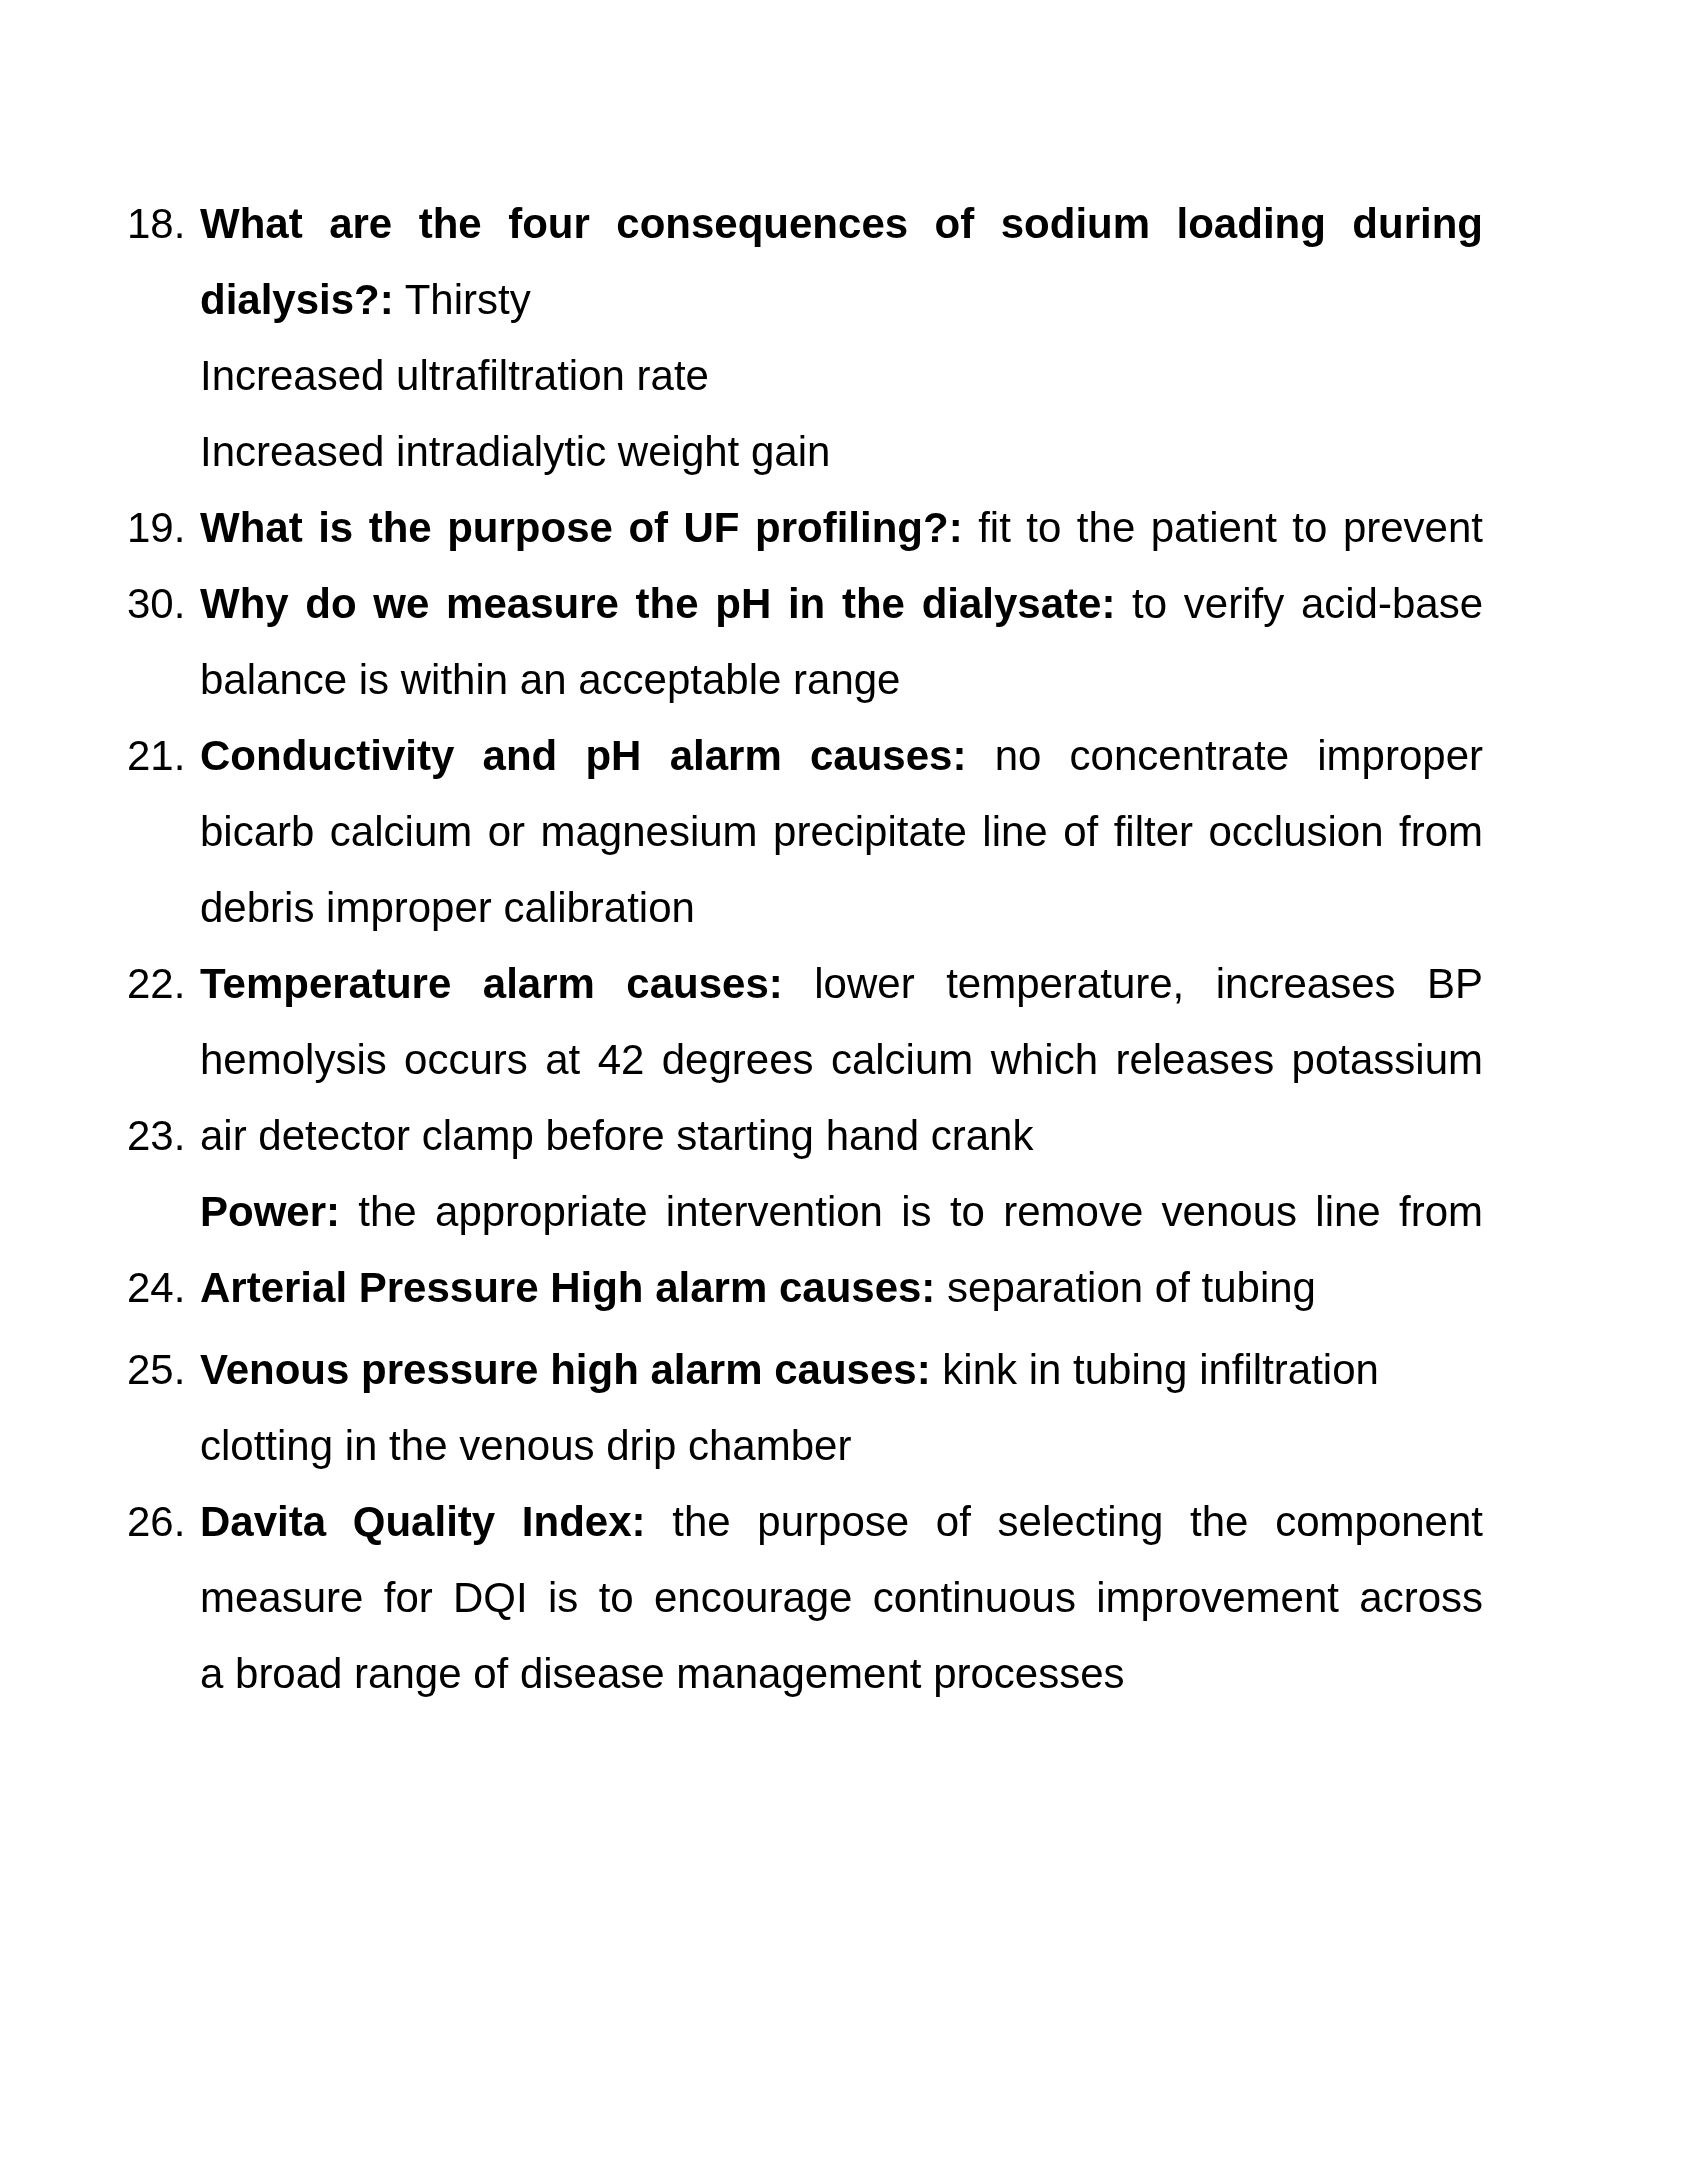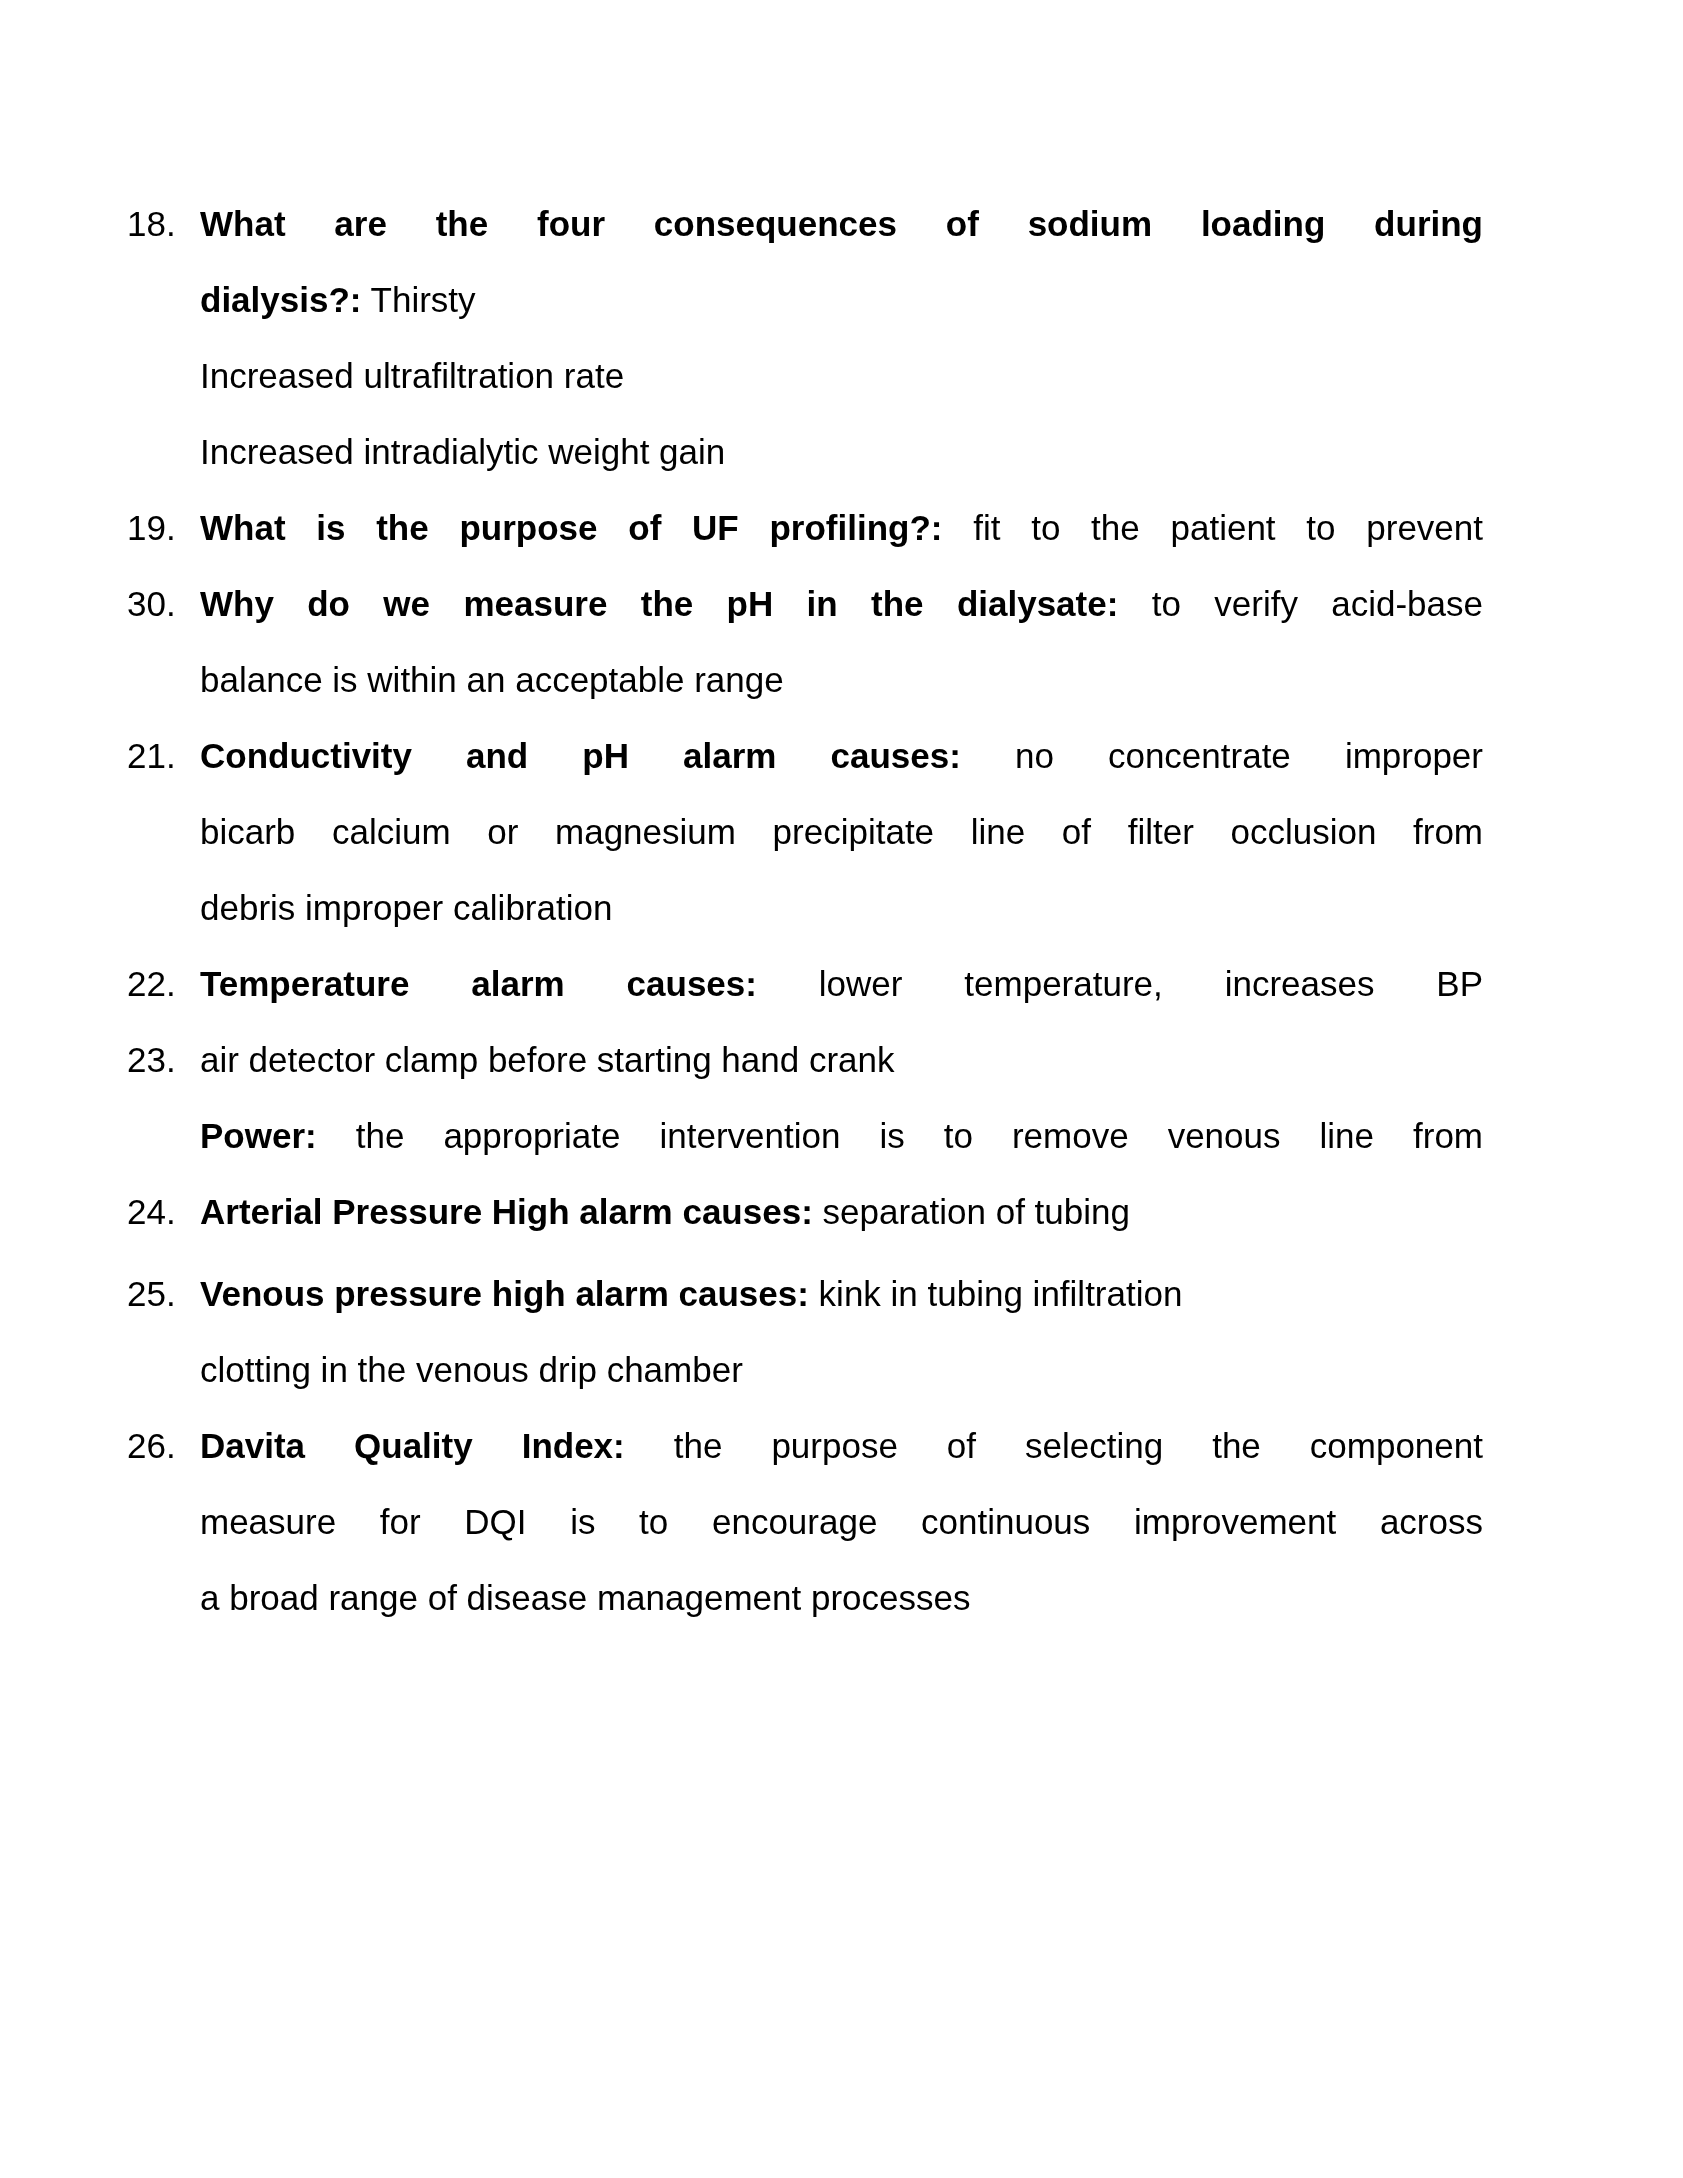--- a/index.html
+++ b/index.html
@@ -21,21 +21,21 @@
     top: 0;
     width: 1683px;
     height: 2178px;
     background: #ffffff;
   }
   .list {
     position: absolute;
     left: 127px;
     top: 186px;
     width: 1356px;
-    font-size: 35px;
+    font-size: 42px;
     line-height: 76px;
   }
   .item {
     position: relative;
     padding-left: 73px;
   }
   .item.gap-before {
     margin-top: 6px;
   }
   .num {
@@ -85,20 +85,21 @@
     <div class="item">
       <span class="num">21.</span>
       <div class="line justify"><span class="b">Conductivity and pH alarm causes:</span><span> no concentrate improper</span></div>
       <div class="line justify"><span>bicarb calcium or magnesium precipitate line of filter occlusion from</span></div>
       <div class="line"><span>debris improper calibration</span></div>
     </div>
 
     <div class="item">
       <span class="num">22.</span>
       <div class="line justify"><span class="b">Temperature alarm causes:</span><span> lower temperature, increases BP</span></div>
+      <div class="line justify"><span>hemolysis occurs at 42 degrees calcium which releases potassium</span></div>
     </div>
 
     <div class="item">
       <span class="num">23.</span>
       <div class="line"><span>air detector clamp before starting hand crank</span></div>
       <div class="line justify"><span class="b">Power:</span><span> the appropriate intervention is to remove venous line from</span></div>
     </div>
 
     <div class="item">
       <span class="num">24.</span>

